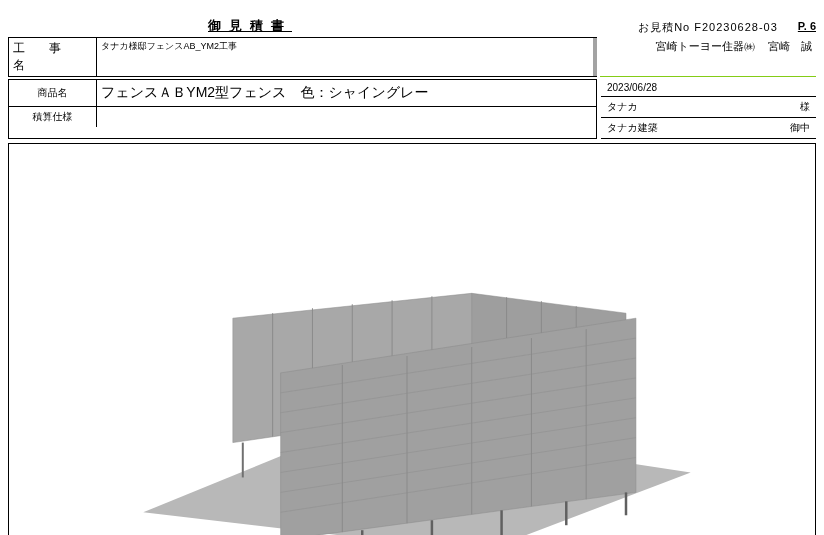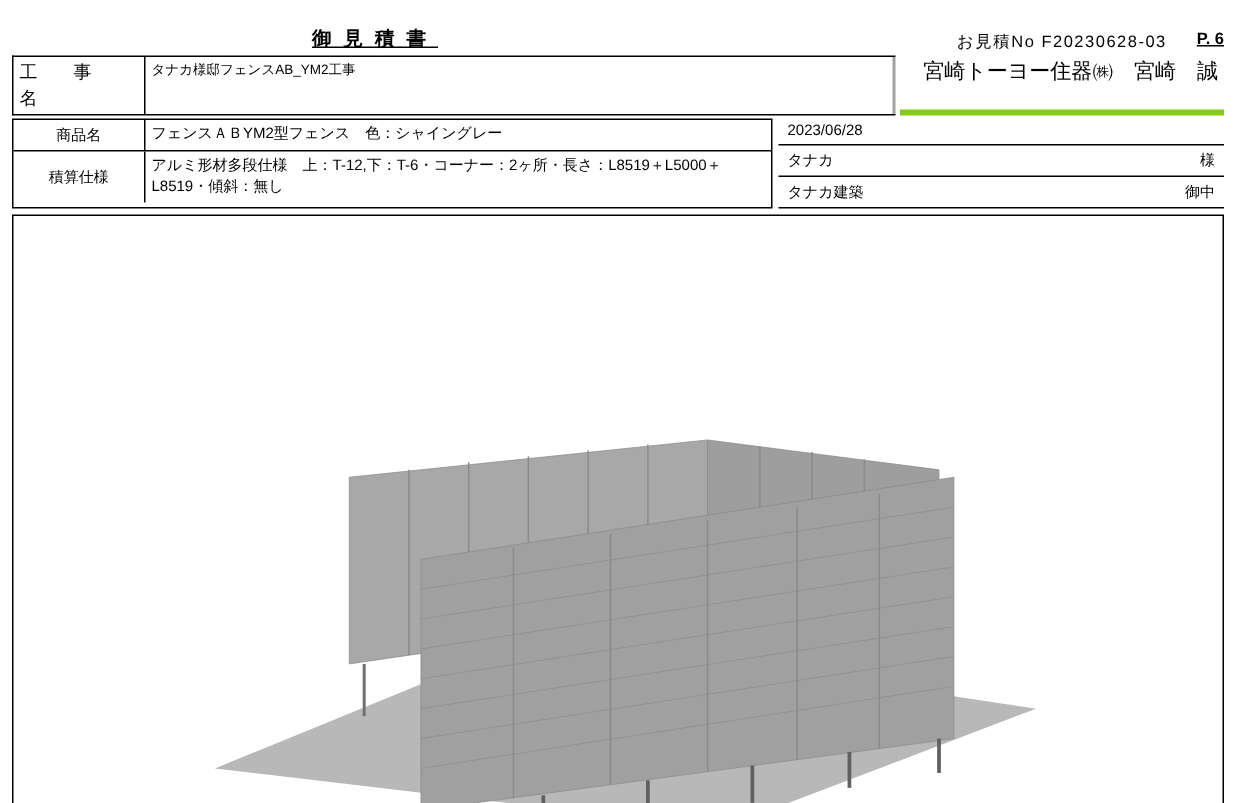--- a/index.html
+++ b/index.html
@@ -9,30 +9,30 @@
   
   .title-row { display: flex; align-items: flex-end; margin-bottom: 2px; }
   .title-center { flex: 0 0 auto; margin-left: 200px; font-size: 13px; font-weight: bold; letter-spacing: 8px; text-decoration: underline; margin-top: 11px; }
   .title-right { margin-left: auto; display: flex; gap: 20px; font-size: 11px; }
   .quote-no { letter-spacing: 1px; }
   .page-no { text-decoration: underline; font-weight: bold; }
   
   .row2 { display: flex; }
   .row2-left { display: flex; border: 1px solid #000; border-right: none; }
   .row2-label { width: 88px; border-right: 1px solid #000; padding: 2px 4px; letter-spacing: 6px; font-size: 12px; }
-  .row2-value { width: 500px; padding: 2px 4px; font-size: 9px; border-right: 2px solid #a3a3a3; }
-  .row2-right { margin-left: auto; width: 216px; border-bottom: 4px solid #84cc16; text-align: right; padding: 2px 4px; font-size: 14px; }
+  .row2-value { width: 500px; padding: 2px 4px; font-size: 9px; border-right: 4px solid #a3a3a3; }
+  .row2-right { margin-left: auto; width: 216px; border-bottom: 1px solid #84cc16; text-align: right; padding: 2px 4px; font-size: 11px; }
   .row2-right span { margin-left: 10px; }
   
   .info-area { display: flex; margin-top: 2px; }
-  .info-left { width: 507px; border: 1px solid #000; }
+  .info-left { width: 589px; border: 1px solid #000; }
   .info-left-row { display: flex; }
   .info-left-row + .info-left-row { border-top: 1px solid #000; }
   .info-label { width: 88px; border-right: 1px solid #000; padding: 3px 4px; text-align: center; font-size: 10px; display: flex; align-items: center; justify-content: center; }
-  .info-value { flex: 1; padding: 3px 4px; font-size: 10px; line-height: 1.4; }
+  .info-value { flex: 1; padding: 3px 4px; font-size: 14px; line-height: 1.4; }
   .spec-row .info-label { }
   
   .info-right { margin-left: 4px; flex: 1; display: flex; flex-direction: column; }
   .info-right-row { border-bottom: 1px solid #000; padding: 3px 6px; font-size: 10px; display: flex; }
   .info-right-row .r-label { flex: 1; }
   .info-right-row .r-suffix { }
   
   .render-box { margin-top: 4px; border: 1px solid #000; height: 430px; position: relative; overflow: hidden; background: #fff; }
   
   .render-svg { width: 100%; height: 100%; }
@@ -65,21 +65,20 @@
   </div>
 
   <div class="info-area">
     <div class="info-left">
       <div class="info-left-row">
         <div class="info-label">商品名</div>
         <div class="info-value">フェンスＡＢYM2型フェンス　色：シャイングレー</div>
       </div>
       <div class="info-left-row spec-row">
         <div class="info-label">積算仕様</div>
-        <div class="info-value">アルミ形材多段仕様　上：T-12,下：T-6・コーナー：2ヶ所・長さ：L8519＋L5000＋L8519・傾斜：無し</div>
       </div>
     </div>
     <div class="info-right">
       <div class="info-right-row">
         <span class="r-label">2023/06/28</span>
       </div>
       <div class="info-right-row">
         <span class="r-label">タナカ</span>
         <span class="r-suffix">様</span>
       </div>

